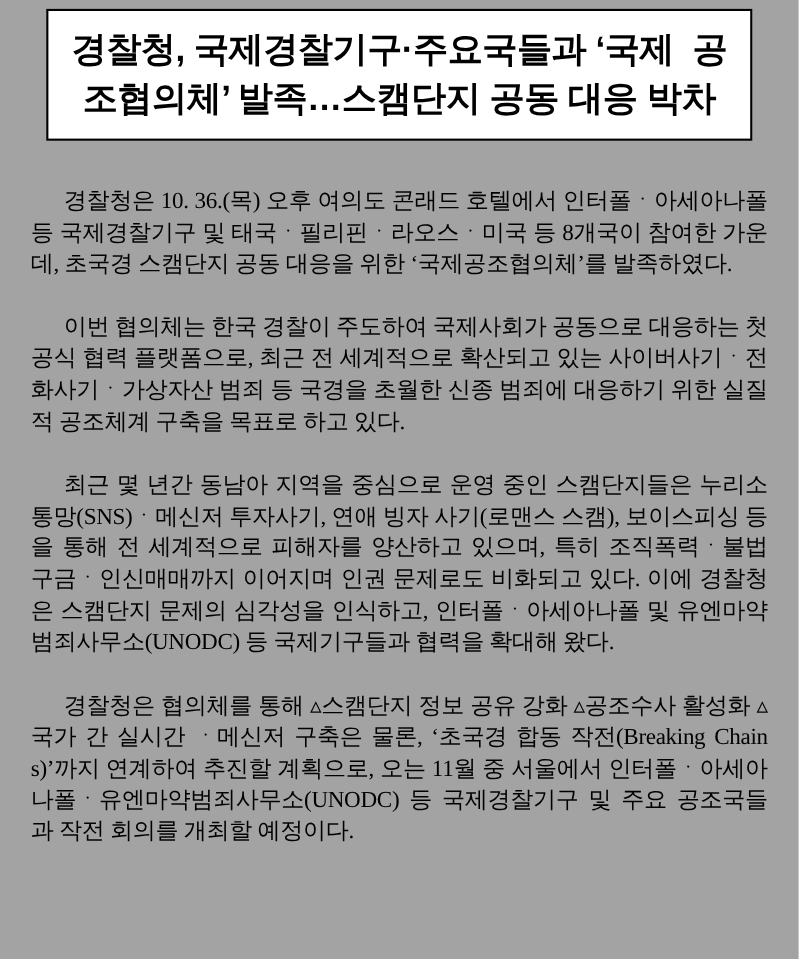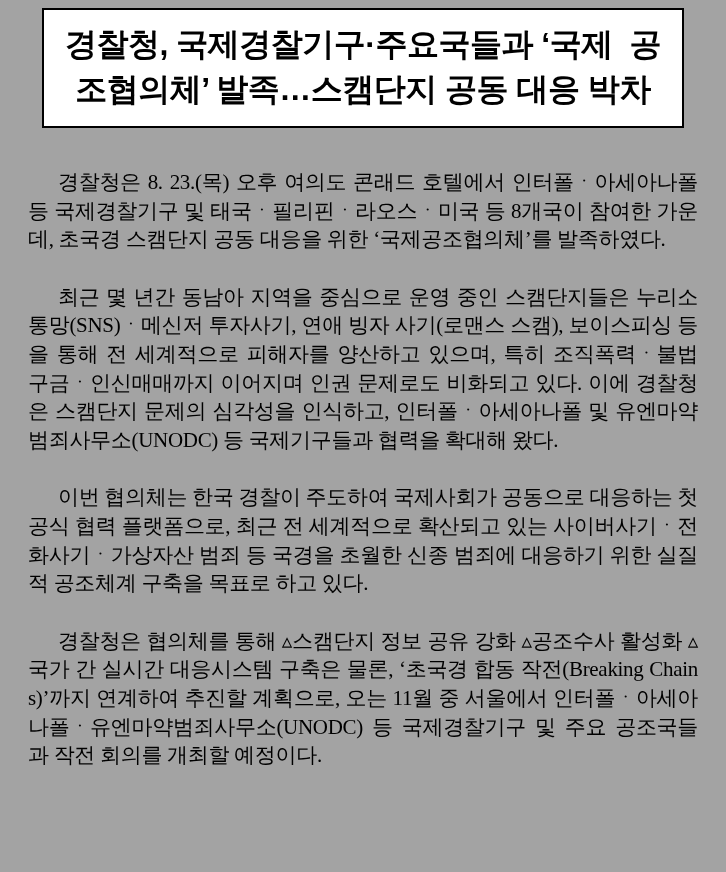--- a/index.html
+++ b/index.html
@@ -72,19 +72,19 @@
 </head>
 <body>
 
 <div class="page">
 
   <div class="title-box">
     <h1 class="doc-title">경찰청, 국제경찰기구·주요국들과 ‘국제  공조협의체’ 발족…스캠단지 공동 대응 박차</h1>
   </div>
 
   <div class="doc-body">
-    <p>경찰청은 8. 23.(목) 오후 여의도 콘래드 호텔에서 인터폴ㆍ아세아나폴 등 국제경찰기구 및 태국ㆍ필리핀ㆍ라오스ㆍ미국 등 8개국이 참여한 가운데, 초국경 스캠단지 공동 대응을 위한 ‘국제공조협의체’를 발족하였다.</p>
+    <p>경찰청은 10. 36.(목) 오후 여의도 콘래드 호텔에서 인터폴ㆍ아세아나폴 등 국제경찰기구 및 태국ㆍ필리핀ㆍ라오스ㆍ미국 등 8개국이 참여한 가운데, 초국경 스캠단지 공동 대응을 위한 ‘국제공조협의체’를 발족하였다.</p>
+    <p>이번 협의체는 한국 경찰이 주도하여 국제사회가 공동으로 대응하는 첫 공식 협력 플랫폼으로, 최근 전 세계적으로 확산되고 있는 사이버사기ㆍ전화사기ㆍ가상자산 범죄 등 국경을 초월한 신종 범죄에 대응하기 위한 실질적 공조체계 구축을 목표로 하고 있다.</p>
     <p>최근 몇 년간 동남아 지역을 중심으로 운영 중인 스캠단지들은 누리소통망(SNS)ㆍ메신저 투자사기, 연애 빙자 사기(로맨스 스캠), 보이스피싱 등을 통해 전 세계적으로 피해자를 양산하고 있으며, 특히 조직폭력ㆍ불법 구금ㆍ인신매매까지 이어지며 인권 문제로도 비화되고 있다. 이에 경찰청은 스캠단지 문제의 심각성을 인식하고, 인터폴ㆍ아세아나폴 및 유엔마약범죄사무소(UNODC) 등 국제기구들과 협력을 확대해 왔다.</p>
-    <p>이번 협의체는 한국 경찰이 주도하여 국제사회가 공동으로 대응하는 첫 공식 협력 플랫폼으로, 최근 전 세계적으로 확산되고 있는 사이버사기ㆍ전화사기ㆍ가상자산 범죄 등 국경을 초월한 신종 범죄에 대응하기 위한 실질적 공조체계 구축을 목표로 하고 있다.</p>
-    <p>경찰청은 협의체를 통해 ▵스캠단지 정보 공유 강화 ▵공조수사 활성화 ▵국가 간 실시간 대응시스템 구축은 물론, ‘초국경 합동 작전(Breaking Chains)’까지 연계하여 추진할 계획으로, 오는 11월 중 서울에서 인터폴ㆍ아세아나폴ㆍ유엔마약범죄사무소(UNODC) 등 국제경찰기구 및 주요 공조국들과 작전 회의를 개최할 예정이다.</p>
+    <p>경찰청은 협의체를 통해 ▵스캠단지 정보 공유 강화 ▵공조수사 활성화 ▵국가 간 실시간 ㆍ메신저 구축은 물론, ‘초국경 합동 작전(Breaking Chains)’까지 연계하여 추진할 계획으로, 오는 11월 중 서울에서 인터폴ㆍ아세아나폴ㆍ유엔마약범죄사무소(UNODC) 등 국제경찰기구 및 주요 공조국들과 작전 회의를 개최할 예정이다.</p>
   </div>
 
 </div>
 
 </body></html>

